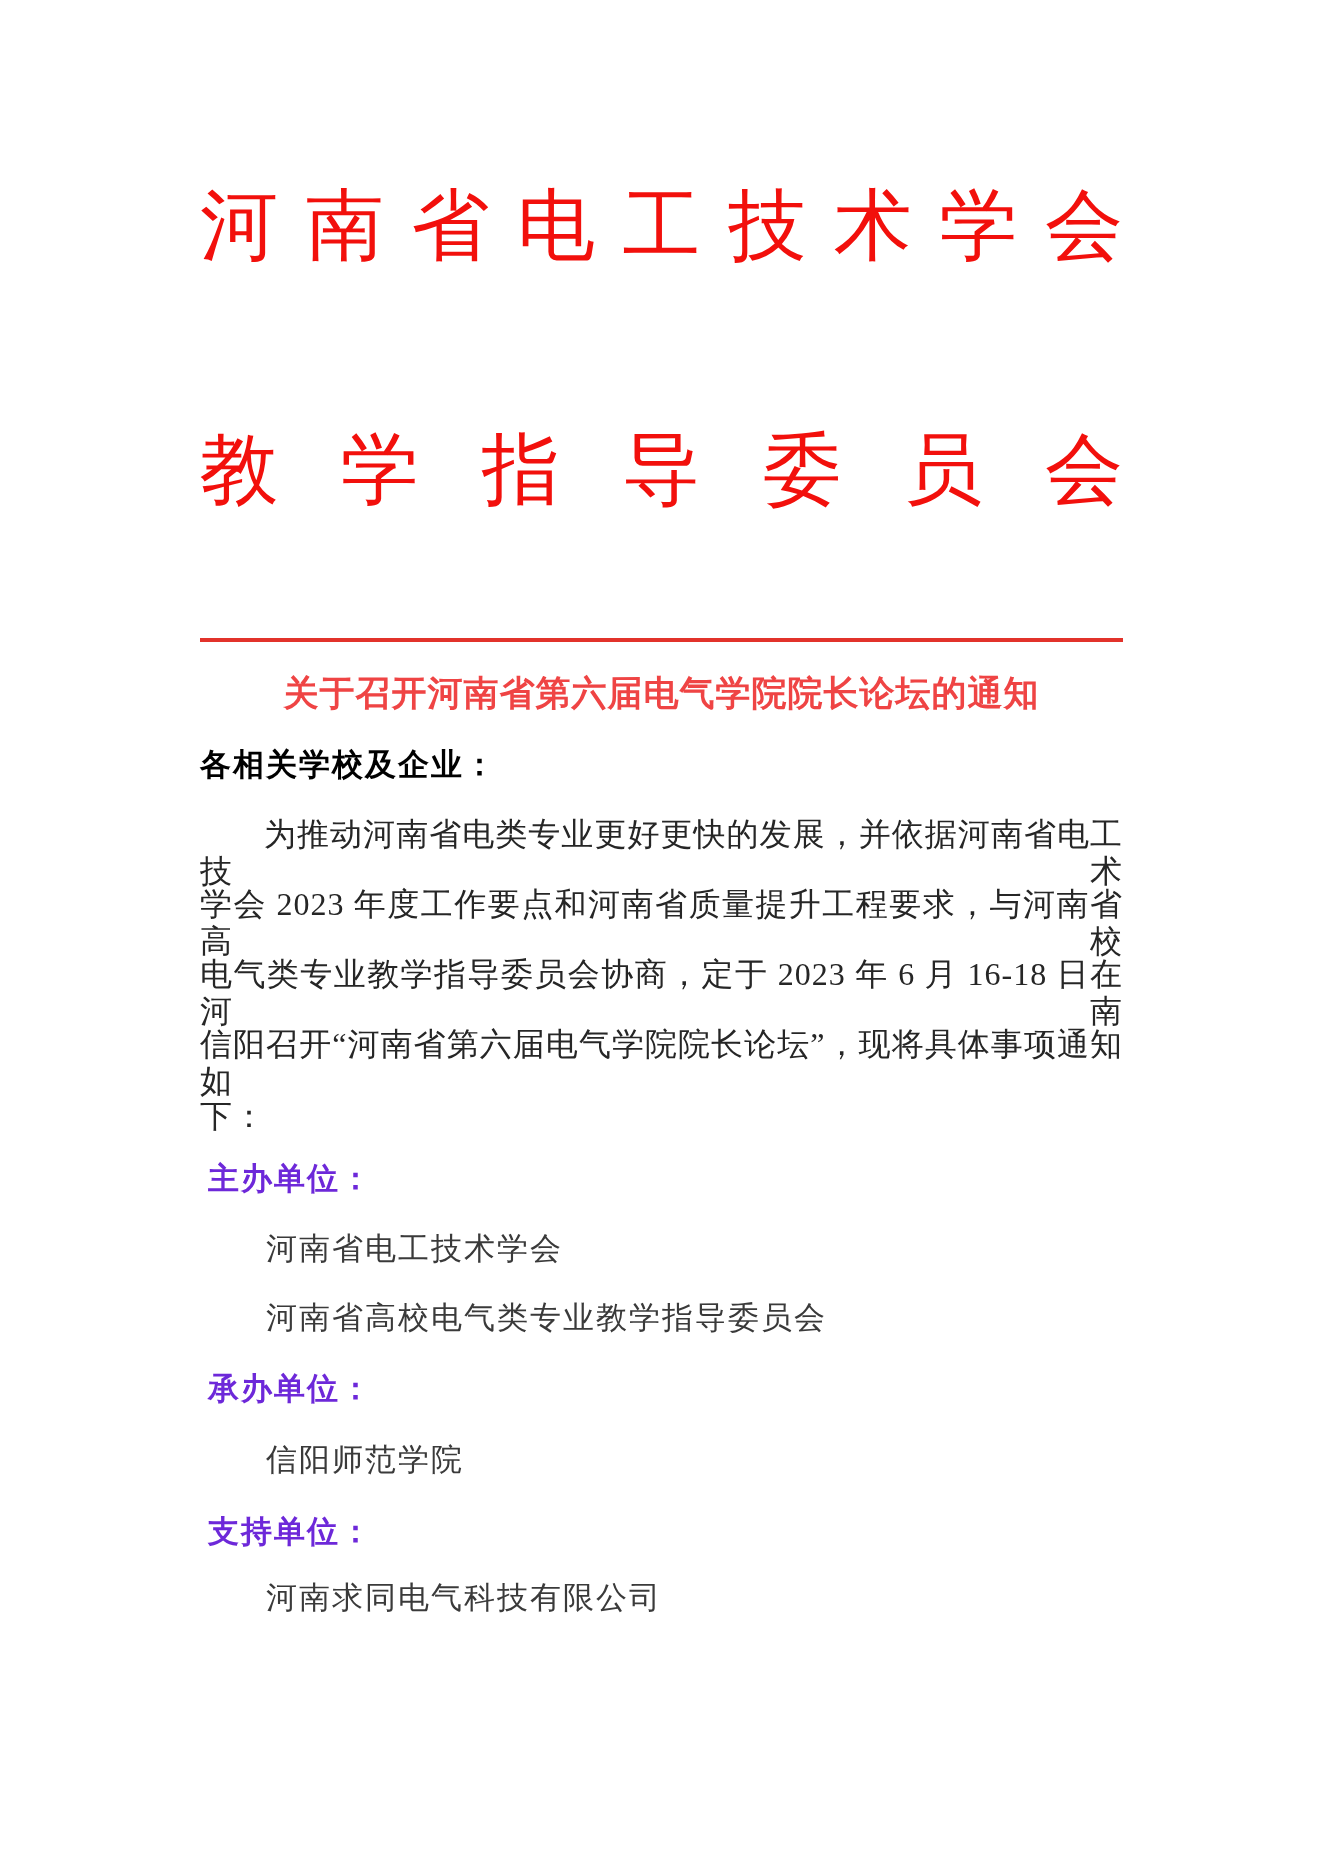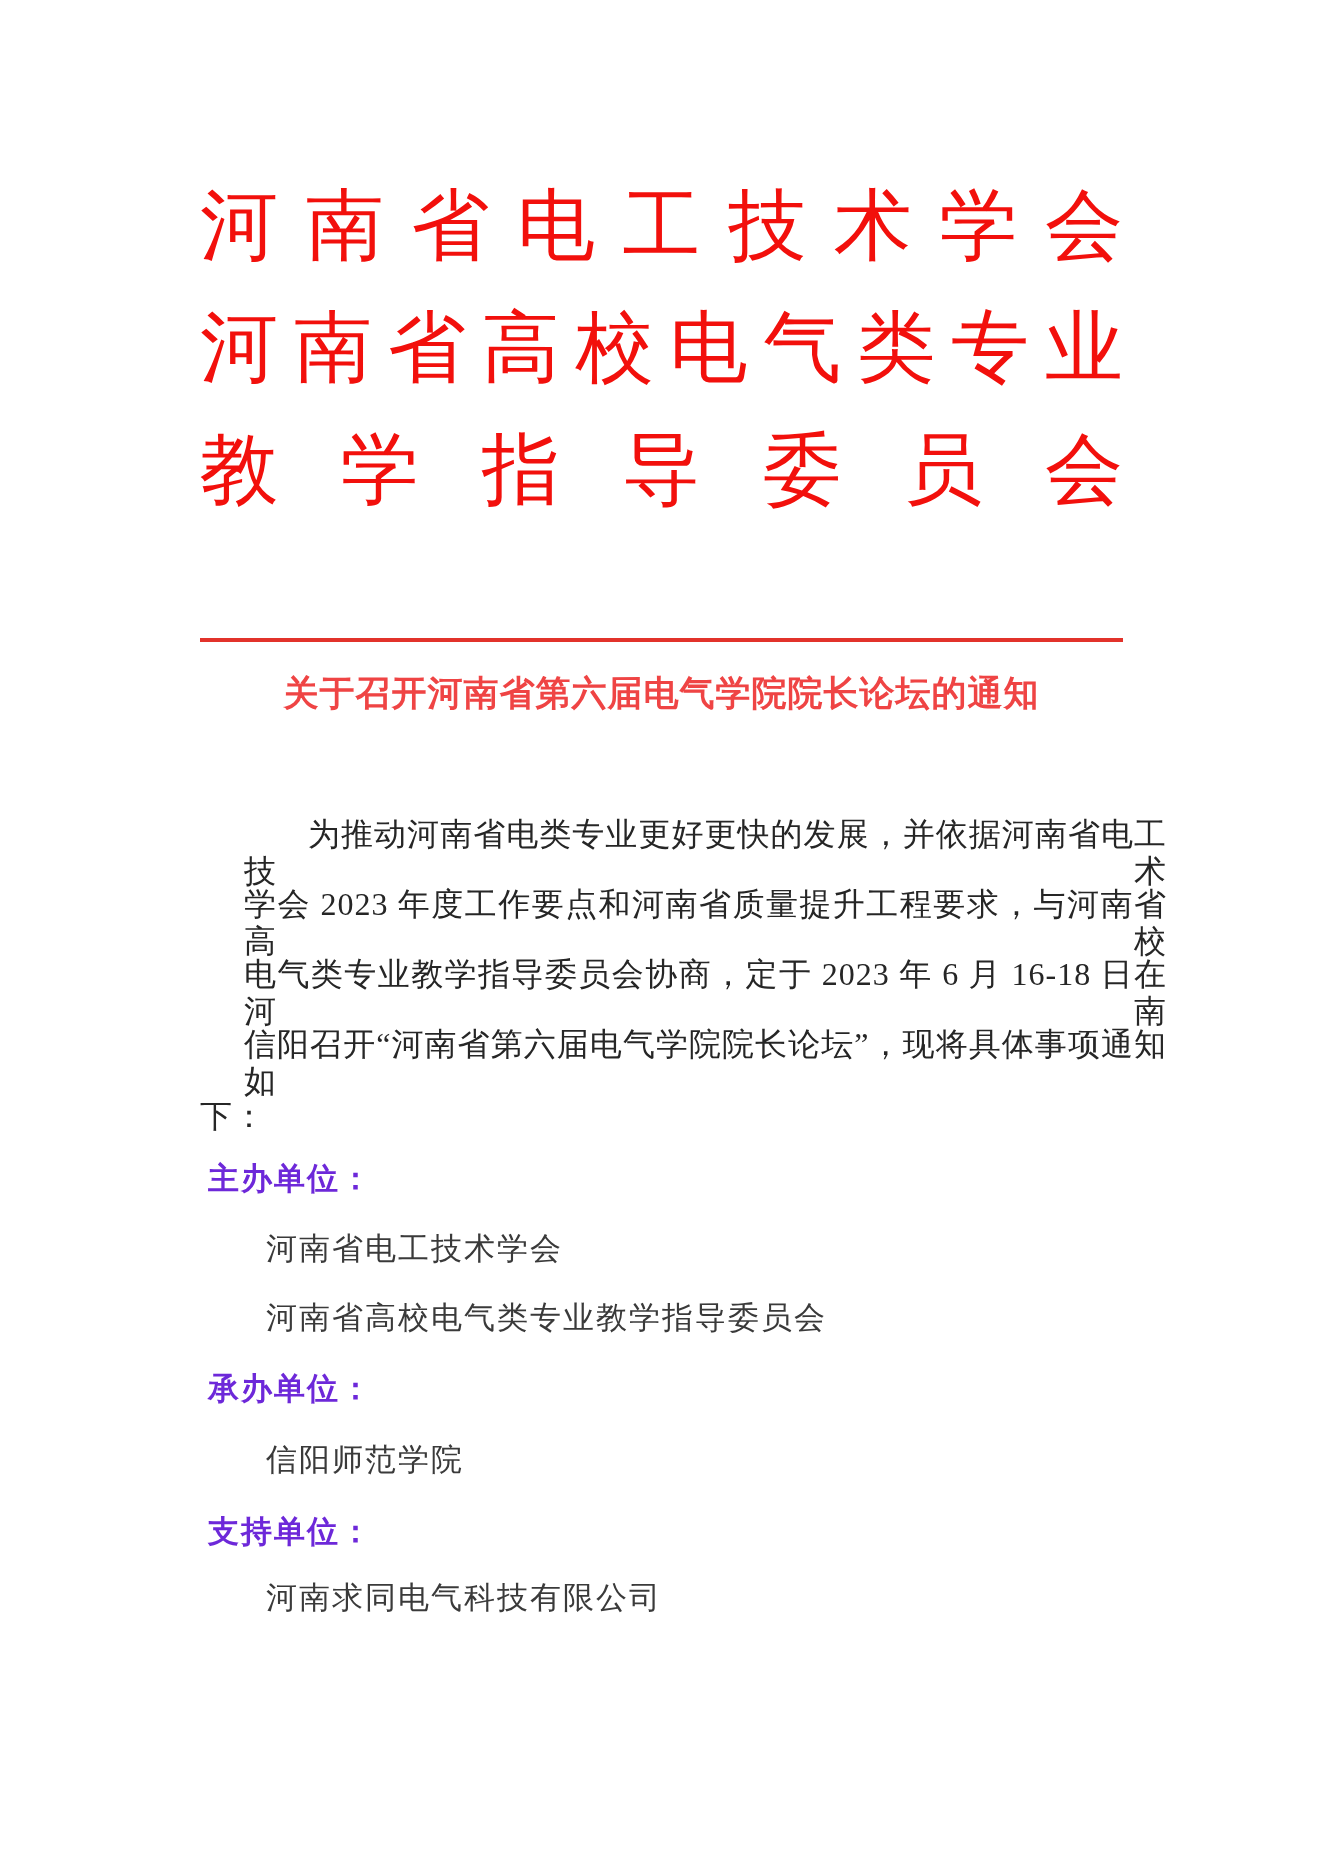--- a/index.html
+++ b/index.html
@@ -49,49 +49,49 @@
     font-family:"Liberation Sans","DejaVu Sans",sans-serif;
     font-weight:700;font-size:31px;line-height:1.1;color:#000;
     letter-spacing:2px;
   }
   .para-line{
     position:absolute;left:200px;width:923px;
     font-size:32px;line-height:1.15;color:#262626;
     letter-spacing:1px;
   }
   .just{
-    text-align:justify;text-align-last:justify;text-justify:inter-character;margin-left:44px;
+    text-align:justify;text-align-last:justify;text-justify:inter-character;
   }
   .indent{text-indent:64px;}
   .section-heading{
     position:absolute;left:208px;
     font-family:"Liberation Sans","DejaVu Sans",sans-serif;
     font-weight:700;font-size:31px;line-height:1.1;color:#6d28d9;
     letter-spacing:2px;
   }
   .org-item{
     position:absolute;left:266px;
     font-size:31px;line-height:1.1;color:#3a3a3a;
     letter-spacing:2px;
   }
 </style>
 </head>
 <body>
 
 <div class="page">
 
   <div class="lh-line lh1">河南省电工技术学会</div>
-  <div class="lh-line lh2">河南省高校电气类专业</div>
   <div class="lh-line lh3">教学指导委员会</div>
 
 
   <div class="red-rule"></div>
 
   <h1 class="title">关于召开河南省第六届电气学院院长论坛的通知</h1>
 
+  <div class="salutation">各相关学校及企业：</div>
 
   <div class="para-line just indent" style="top:816px">为推动河南省电类专业更好更快的发展，并依据河南省电工技术</div>
   <div class="para-line just" style="top:886px">学会 2023 年度工作要点和河南省质量提升工程要求，与河南省高校</div>
   <div class="para-line just" style="top:956px">电气类专业教学指导委员会协商，定于 2023 年 6 月 16-18 日在河南</div>
   <div class="para-line just" style="top:1026px">信阳召开“河南省第六届电气学院院长论坛”，现将具体事项通知如</div>
   <div class="para-line" style="top:1098px">下：</div>
 
   <div class="section-heading" style="top:1162px">主办单位：</div>
   <div class="org-item" style="top:1232px">河南省电工技术学会</div>
   <div class="org-item" style="top:1301px">河南省高校电气类专业教学指导委员会</div>

